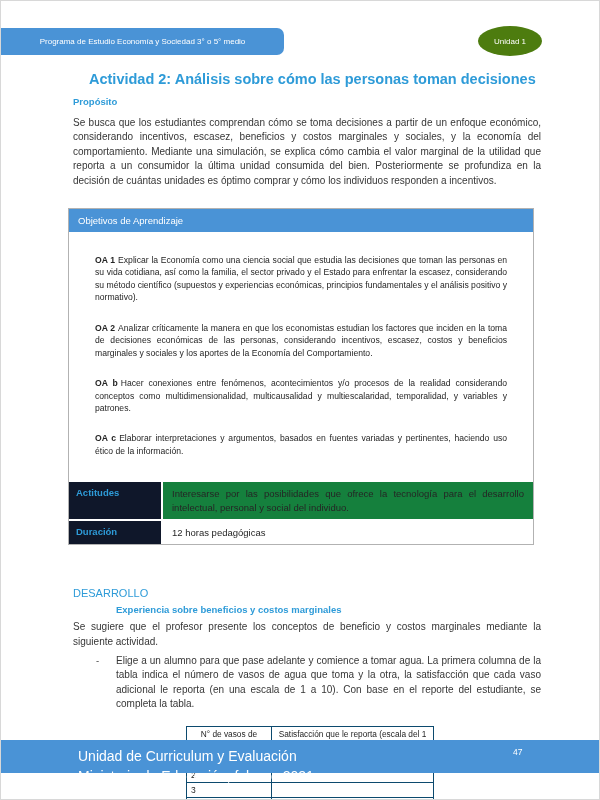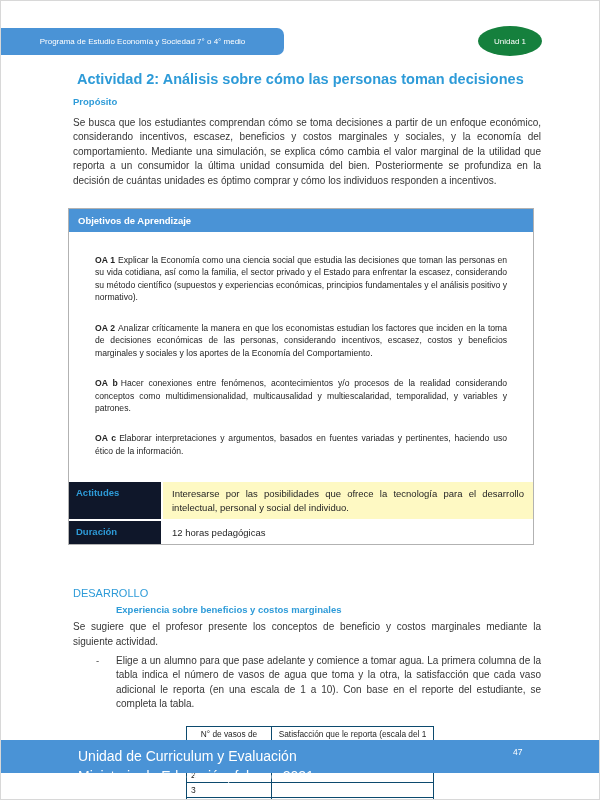--- a/index.html
+++ b/index.html
@@ -10,64 +10,64 @@
   }
   
   .header-bar{
     position:absolute;left:0;top:27px;width:283px;height:27px;
     background:#4a93d6;border-radius:0 7px 7px 0;
     display:flex;align-items:center;justify-content:center;
     color:#ffffff;font-size:8px;
   }
   .unit-badge{
     position:absolute;left:477px;top:25px;width:64px;height:30px;
-    background:#15803d;border-radius:50%;
+    background:#4d7c0f;border-radius:50%;
     display:flex;align-items:center;justify-content:center;
     color:#ffffff;font-size:8px;
   }
   
   .content{position:absolute;left:72px;top:70px;width:468px;}
   .activity-title{
-    margin:0 0 9px 4px;font-size:14.5px;font-weight:bold;color:#2e9bd8;
+    margin:0 0 9px 16px;font-size:14.5px;font-weight:bold;color:#2e9bd8;
   }
   .sub-heading{
     margin:0 0 9px 0;font-size:9.5px;font-weight:bold;color:#2e9bd8;
   }
   .body-par{
     margin:0;font-size:10px;line-height:1.44;text-align:justify;color:#363636;
   }
   .purpose{margin-bottom:20px;}
   
   .oa-table{
     margin-left:-5px;width:466px;border:1px solid #b2b2b2;box-sizing:border-box;
     margin-bottom:42px;
   }
   .oa-header{
-    background:#4a93d6;color:#ffffff;font-weight:bold;font-size:9.5px;
+    background:#4a93d6;color:#ffffff;font-weight:normal;font-size:9.5px;
     padding:6px 9px;
   }
   .oa-body{
     background:#ffffff;padding:4px 8px 5px 8px;
     font-size:8.6px;line-height:1.45;text-align:justify;color:#252525;
   }
   .oa-body p{margin:18px;}
   .oa-label{font-weight:bold;margin-right:3px;}
   .kv-row{
     display:grid;grid-template-columns:92px 1fr;
     border-top:2px solid #ffffff;column-gap:2px;background:#ffffff;
   }
   .kv-label{
     background:#0f172a;color:#2e9bd8;font-weight:bold;font-size:9.5px;
     padding:5px 7px;
   }
   .kv-value{
     font-size:9.5px;line-height:1.4;text-align:justify;color:#252525;
     padding:5px 9px;
   }
-  .kv-value.gray{background:#fef9c3;}
+  .kv-value.gray{background:#15803d;}
   .kv-value.white{background:#ffffff;}
   
   .desarrollo-heading{margin:8px 0 5px 0;font-size:11px;font-weight:normal;color:#2e9bd8;}
   .desarrollo-sub{margin:0 0 5px 43px;font-size:9.5px;font-weight:bold;color:#2e9bd8;}
   .desarrollo-intro{margin-bottom:5px;}
   .bullet-row{display:flex;margin:0 0 14px 23px;}
   .bullet-dash{width:20px;flex:0 0 20px;font-size:9.5px;line-height:1.44;color:#363636;}
   .bullet-text{flex:1;}
   
   .data-table{
@@ -92,21 +92,21 @@
     position:absolute;left:77px;top:6px;font-size:14px;line-height:1.45;
   }
   .footer-page{
     position:absolute;left:512px;top:7px;font-size:8.5px;
   }
 </style>
 </head>
 <body>
 
 <div class="header-bar">
-  <span>Programa de Estudio Economía y Sociedad 7° o 4° medio</span>
+  <span>Programa de Estudio Economía y Sociedad 3° o 5° medio</span>
 </div>
 <div class="unit-badge">
   <span>Unidad 1</span>
 </div>
 
 <div class="content">
 
   <h1 class="activity-title">Actividad 2: Análisis sobre cómo las personas toman decisiones</h1>
   <h2 class="sub-heading">Propósito</h2>
   <p class="body-par purpose">Se busca que los estudiantes comprendan cómo se toma decisiones a partir de un enfoque económico, considerando incentivos, escasez, beneficios y costos marginales y sociales, y la economía del comportamiento. Mediante una simulación, se explica cómo cambia el valor marginal de la utilidad que reporta a un consumidor la última unidad consumida del bien. Posteriormente se profundiza en la decisión de cuántas unidades es óptimo comprar y cómo los individuos responden a incentivos.</p>

